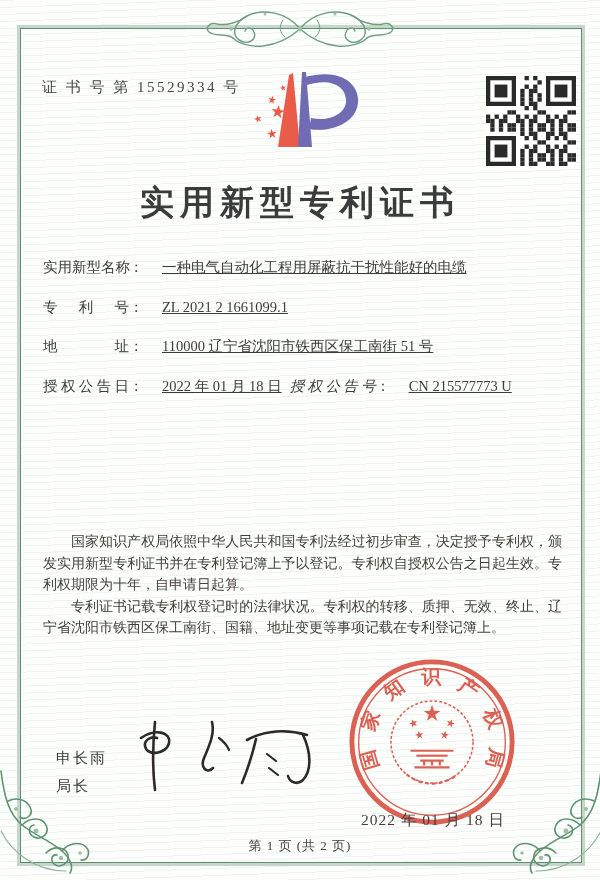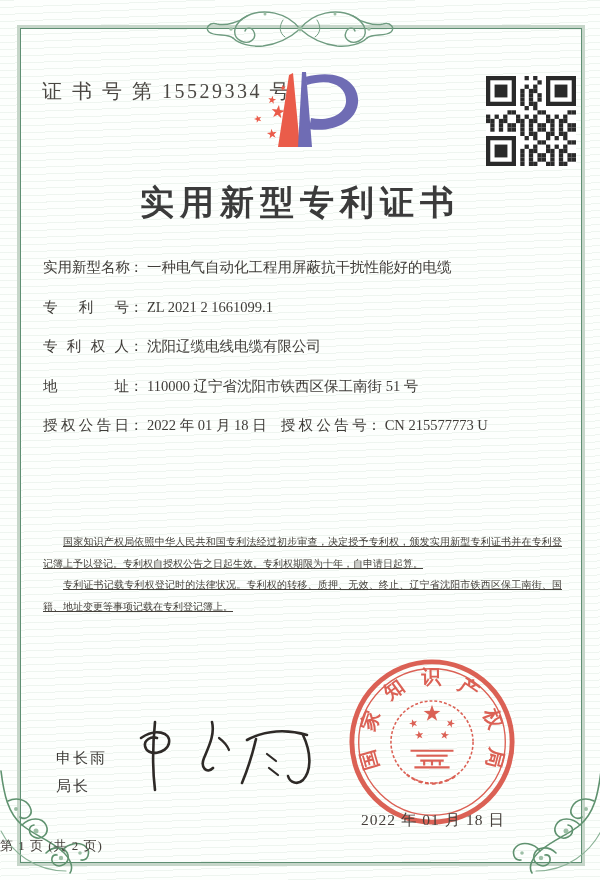--- a/index.html
+++ b/index.html
@@ -17,55 +17,55 @@
     border:1px solid #5f8f73;
     box-shadow: 0 0 0 3px #c6d6c9;
     pointer-events:none;
   }
   .ornament-top { position:absolute; left:50%; transform:translateX(-50%); top:2px; }
   .ornament-bl  { position:absolute; left:-4px; bottom:4px; transform:scaleX(-1); }
   .ornament-br  { position:absolute; right:-6px; bottom:4px; }
 
   .cert-no {
     position:absolute; left:42px; top:78px;
-    font-size:20px; letter-spacing:2.5px; color:#4a4742;
+    font-size:15px; letter-spacing:2.5px; color:#4a4742;
   }
   .logo { position:absolute; left:232px; top:68px; }
   .qr   { position:absolute; left:486px; top:76px; width:90px; height:90px; }
 
   .title {
     position:absolute; left:0; right:0; top:180px; text-align:center;
     font-size:34px; font-weight:600; letter-spacing:6px; color:#3b3b3b;
   }
 
   .fields { position:absolute; left:43px; right:38px; top:256px; font-size:14.5px; }
   .field-row { margin-bottom:17.5px; line-height:22px; white-space:nowrap; }
   .lbl {
     display:inline-block; width:86px; vertical-align:top;
     text-align:justify; text-align-last:justify; color:#3f3c38;
   }
   .colon { display:inline-block; width:14px; }
-  .val { margin-left:4px; color:#3f3c38; }
-  .lbl-2 { margin-left:14px; }
+  .val { margin-left:19px; color:#3f3c38;text-decoration:underline; }
+  .lbl-2 { margin-left:8px;font-style:italic; }
 
   .paragraphs { position:absolute; left:43px; right:38px; top:531px;
-    font-size:10px; line-height:21.5px; color:#45413b; text-align:justify;text-decoration:underline; }
+    font-size:14px; line-height:21.5px; color:#45413b; text-align:justify; }
   .paragraphs p { margin:0; text-indent:2em; }
 
   .sig-title { position:absolute; left:56px; top:741px; font-size:15px; letter-spacing:2px;margin-top:36px; }
   .sig-name  { position:absolute; left:56px; top:749px; font-size:15px; letter-spacing:2px; }
   .sig-hand  { position:absolute; left:115px; top:708px; }
 
   .seal { position:absolute; left:346px; top:656px; }
   .seal-date {
     position:absolute; left:361px; top:810px; font-size:15.5px;
     letter-spacing:1px; color:#453f3a; z-index:3;
   }
 
-  .footer { position:absolute; left:0; right:0; top:837px; 
+  .footer { position:absolute; left:0; right:0; top:837px; text-align:center;
     font-size:13px; color:#46423d; letter-spacing:1px; }
 
   .hidden-defs { position:absolute; width:0; height:0; }
 </style>
 </head>
 <body>
 
 <div class="page">
 
   <svg class="hidden-defs" aria-hidden="true">
@@ -284,23 +284,20 @@
   <div class="title">实用新型专利证书</div>
 
   <div class="fields">
     <div class="field-row">
       <span class="lbl">实用新型名称</span><span class="colon">：</span><span class="val">一种电气自动化工程用屏蔽抗干扰性能好的电缆</span>
     </div>
     <div class="field-row">
       <span class="lbl">专利号</span><span class="colon">：</span><span class="val">ZL 2021 2 1661099.1</span>
     </div>
     <div class="field-row">
-      <span class="lbl">专利权人</span><span class="colon">：</span><span class="val">沈阳辽缆电线电缆有限公司</span>
-    </div>
-    <div class="field-row">
       <span class="lbl">地址</span><span class="colon">：</span><span class="val">110000 辽宁省沈阳市铁西区保工南街 51 号</span>
     </div>
     <div class="field-row">
       <span class="lbl">授权公告日</span><span class="colon">：</span><span class="val">2022 年 01 月 18 日</span><span class="lbl lbl-2">授权公告号</span><span class="colon">：</span><span class="val">CN 215577773 U</span>
     </div>
   </div>
 
   <div class="paragraphs">
     <p>国家知识产权局依照中华人民共和国专利法经过初步审查，决定授予专利权，颁发实用新型专利证书并在专利登记簿上予以登记。专利权自授权公告之日起生效。专利权期限为十年，自申请日起算。</p>
     <p>专利证书记载专利权登记时的法律状况。专利权的转移、质押、无效、终止、辽宁省沈阳市铁西区保工南街、国籍、地址变更等事项记载在专利登记簿上。</p>

